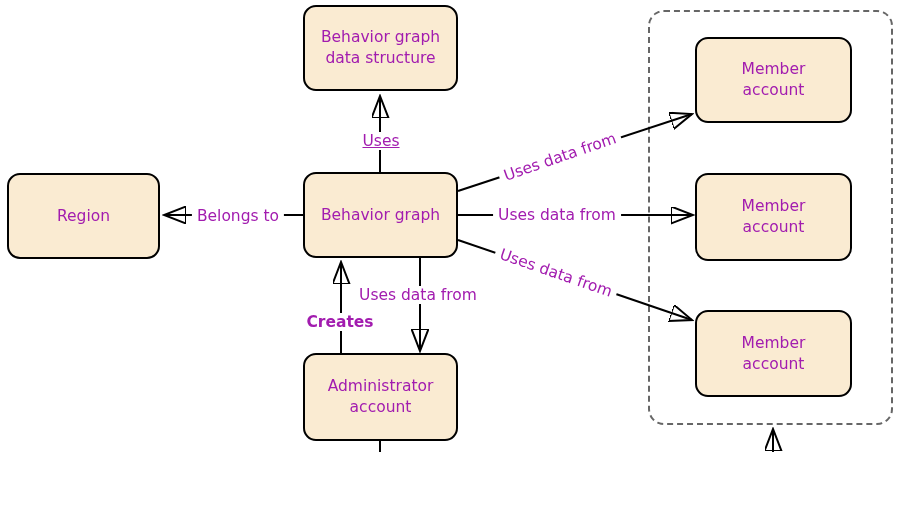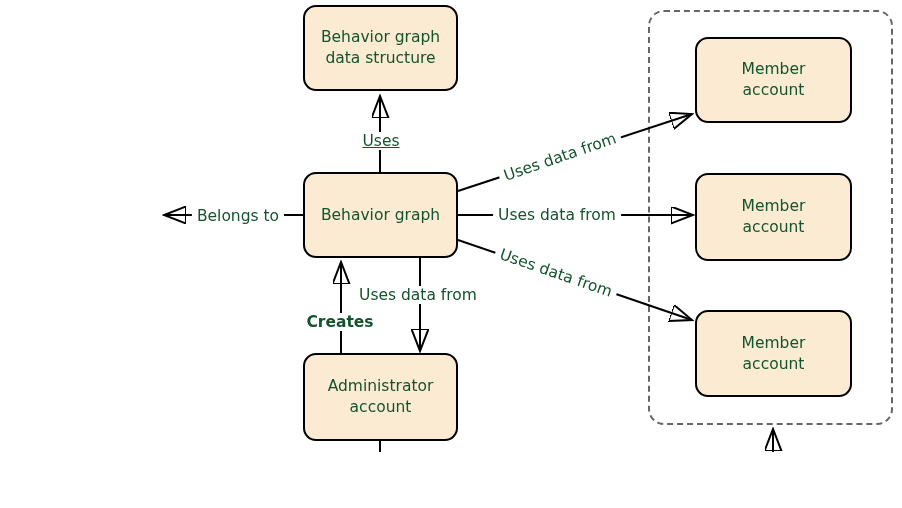--- a/index.html
+++ b/index.html
@@ -6,21 +6,21 @@
     margin: 0;
     padding: 0;
     background: #ffffff;
   }
   .canvas {
     position: relative;
     width: 902px;
     height: 452px;
     background: #ffffff;
     font-family: "DejaVu Sans", "Liberation Sans", sans-serif;
-    color: #14532d;
+    color: #a21caf;
     overflow: hidden;
   }
   .group-dashed {
     position: absolute;
     left: 648px;
     top: 10px;
     width: 245px;
     height: 415px;
     box-sizing: border-box;
     border: 2px dashed #666666;
@@ -97,20 +97,21 @@
     <path d="M341,353 V262" marker-end="url(#arrow)"></path>
     <path d="M420,258 V351" marker-end="url(#arrow)"></path>
     <path d="M458,191 L692,114" marker-end="url(#arrow)"></path>
     <path d="M458,215 H693" marker-end="url(#arrow)"></path>
     <path d="M458,240 L692,320" marker-end="url(#arrow)"></path>
     <path d="M380,440 V494 H773 V429" marker-end="url(#arrow)"></path>
   </svg>
 
   <div class="node node-bgds">Behavior graph
 data structure</div>
+  <div class="node node-region">Region</div>
   <div class="node node-bg">Behavior graph</div>
   <div class="node node-admin">Administrator
 account</div>
   <div class="node node-m1">Member
 account</div>
   <div class="node node-m2">Member
 account</div>
   <div class="node node-m3">Member
 account</div>
 

